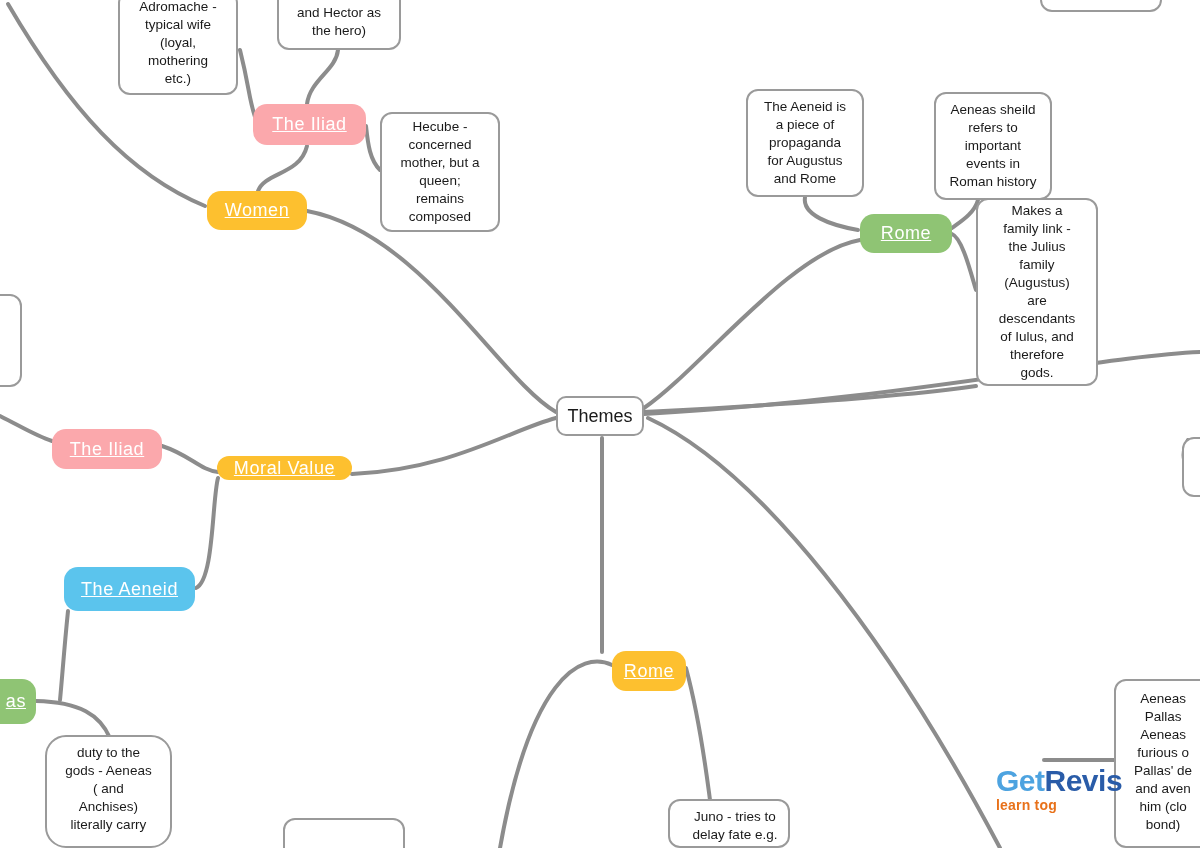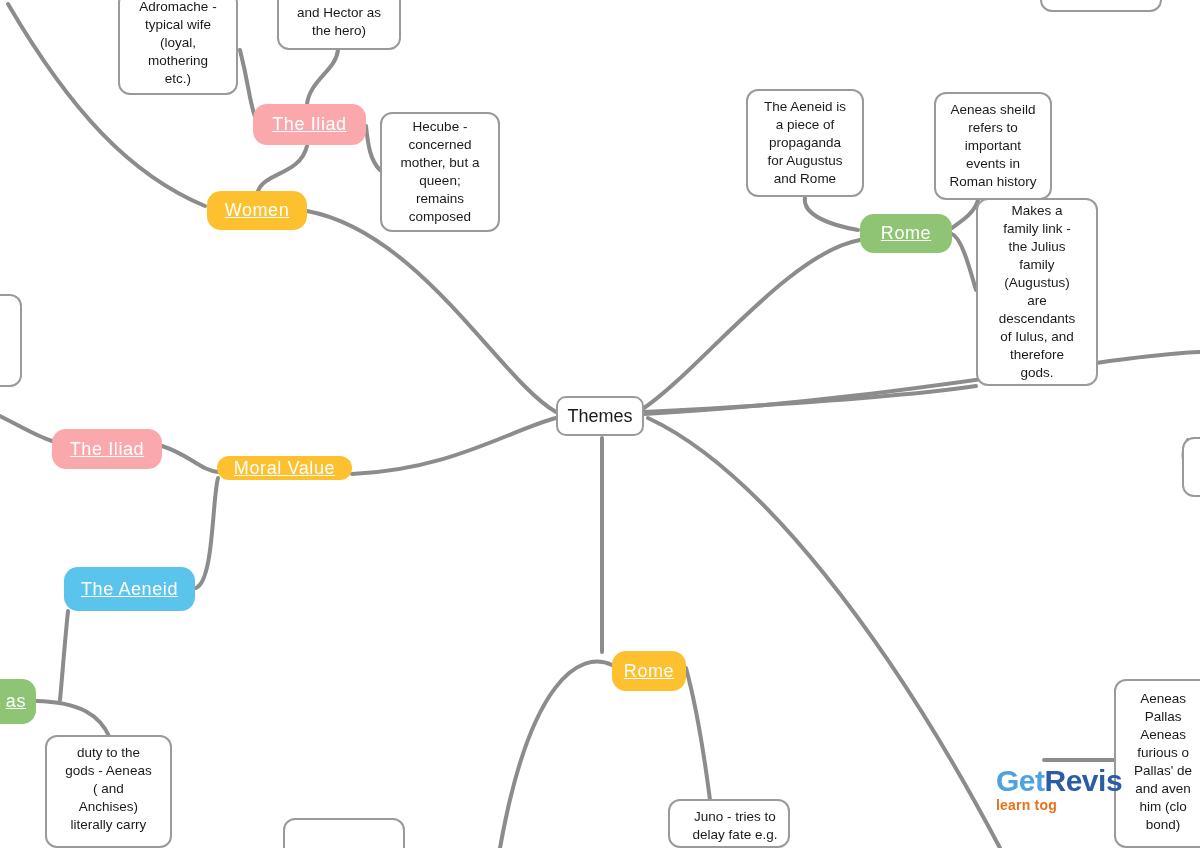--- a/index.html
+++ b/index.html
@@ -229,21 +229,21 @@
 the Julius
 family
 (Augustus)
 are
 descendants
 of Iulus, and
 therefore
 gods.</span>
   </div>
 
-  <div class="node leaf" style="left:45px; top:735px; width:127px; height:113px; align-items:flex-start; padding-top:7px;">
+  <div class="node leaf" style="left:45px; top:735px; width:127px; height:113px; align-items:flex-start; padding-top:7px;border-radius:21px;">
     <span class="leaf-text">duty to the
 gods - Aeneas
 ( and
 Anchises)
 literally carry</span>
   </div>
 
   <div class="node leaf" style="left:668px; top:799px; width:122px; height:49px; align-items:flex-start; padding-top:7px;padding-left:20px;">
     <span class="leaf-text">Juno - tries to
 delay fate e.g.</span>

